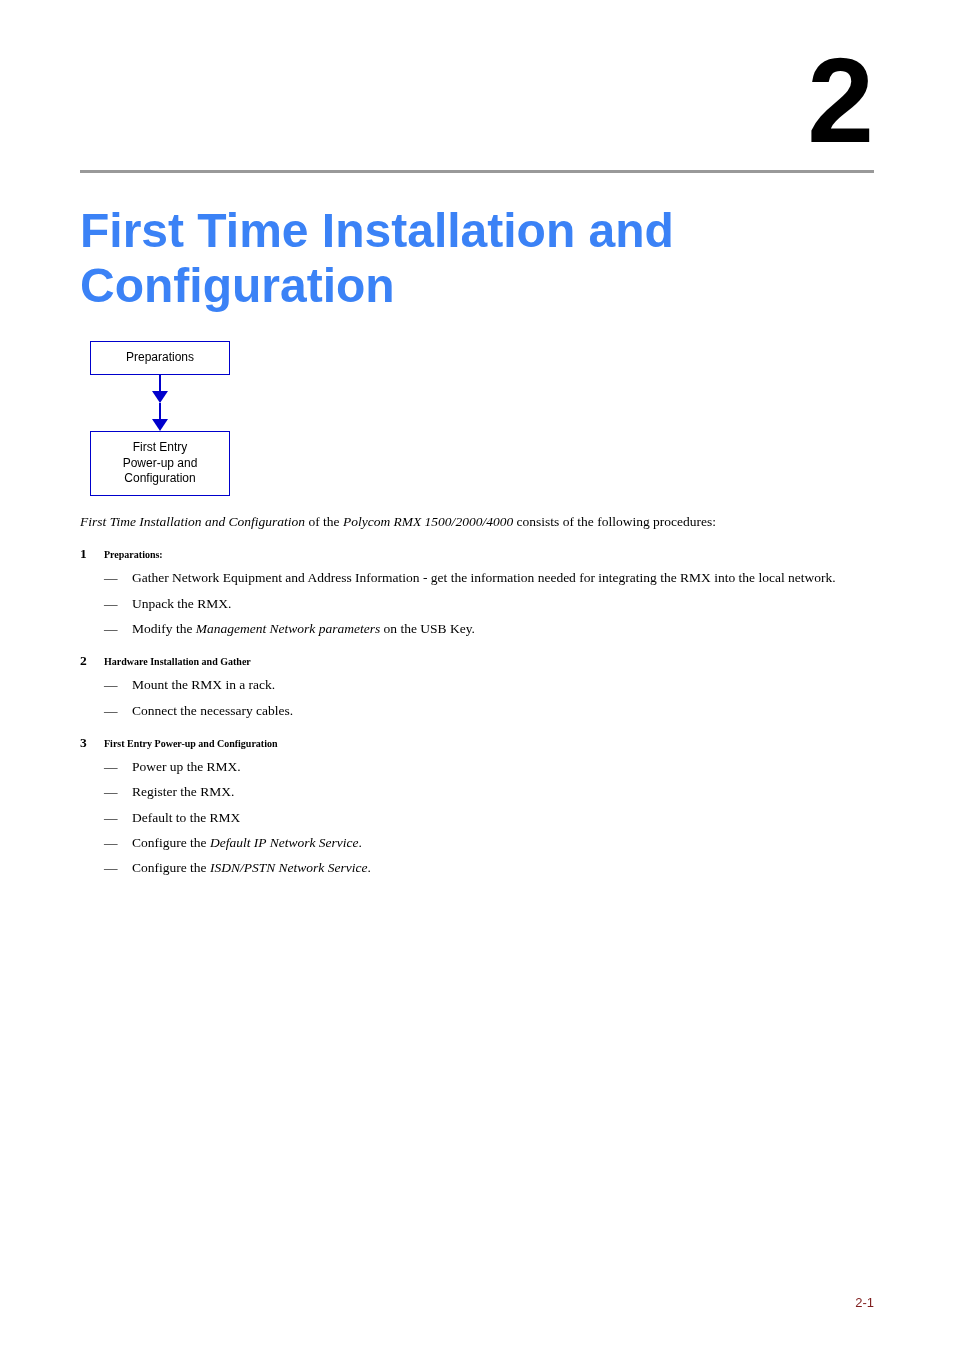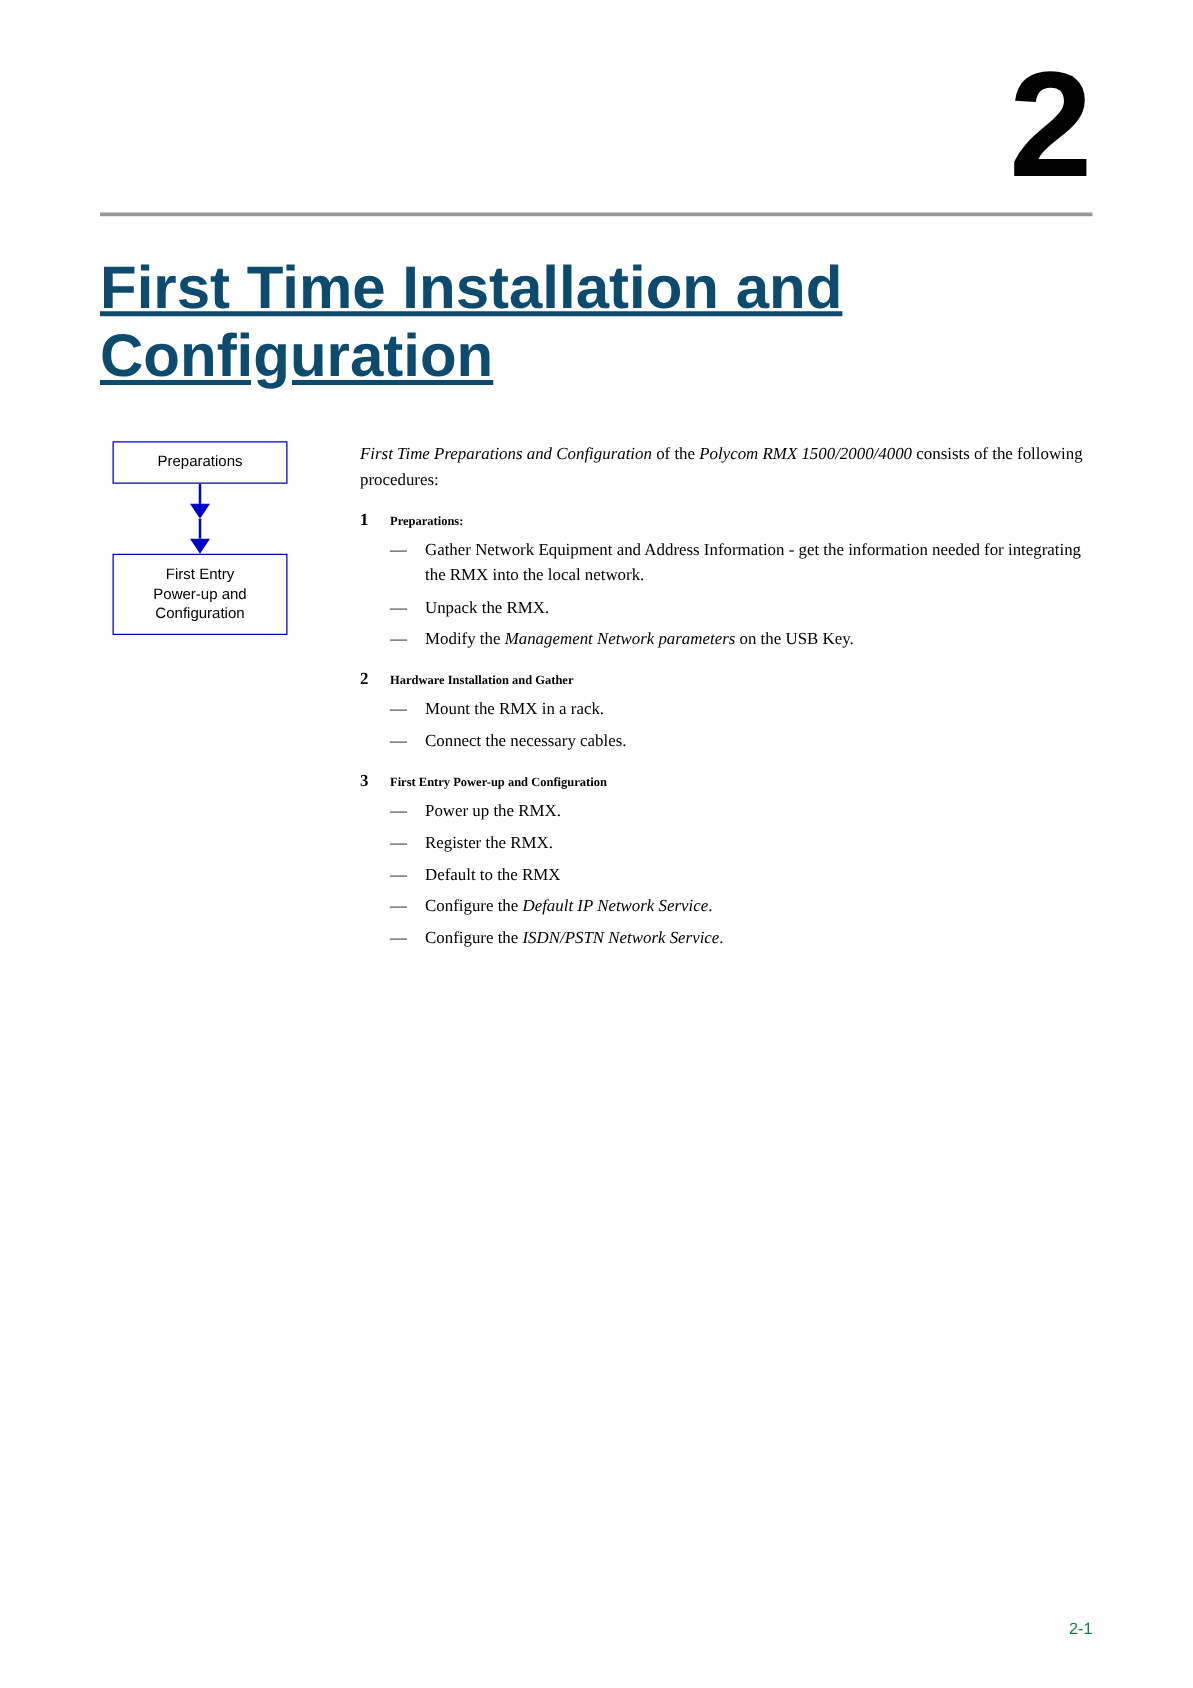--- a/index.html
+++ b/index.html
@@ -36,31 +36,30 @@
 
     .horizontal-rule {
       border: none;
       border-top: 3px solid #999999;
       margin-bottom: 30px;
     }
 
     .chapter-title {
       font-size: 48px;
       font-weight: bold;
-      color: #0c4a6e;
+      color: #3b82f6;
       font-family: Arial, sans-serif;
       line-height: 1.15;
-      margin-bottom: 40px;
-      text-decoration: underline;
+      margin-bottom: 28px;
     }
 
     .content-area {
       display: flex;
-      flex-direction: row;
-      gap: 48px;
+      flex-direction: column;
+      gap: 16px;
       align-items: flex-start;
     }
 
     .flowchart {
       width: 160px;
       flex-shrink: 0;
       display: flex;
       flex-direction: column;
       align-items: center;
       gap: 0;
@@ -167,21 +166,21 @@
       font-style: italic;
       margin-top: 20px;
     }
 
     .page-number {
       position: absolute;
       bottom: 40px;
       right: 80px;
       font-size: 13px;
       font-family: Arial, sans-serif;
-      color: #15803d;
+      color: #7f1d1d;
     }
   </style>
 </head>
 <body>
 
 <div class="page-container">
 
   <div class="chapter-number">2</div>
 
   <hr class="horizontal-rule">
@@ -209,21 +208,21 @@
 
       <div class="flowchart-box">
         <span>First Entry<br>Power-up and<br>Configuration</span>
       </div>
 
     </div>
 
     <div class="description-area">
 
       <p class="intro-text">
-        <em>First Time Preparations and Configuration</em> of the <em>Polycom RMX 1500/2000/4000</em> consists of the following procedures:
+        <em>First Time Installation and Configuration</em> of the <em>Polycom RMX 1500/2000/4000</em> consists of the following procedures:
       </p>
 
       <ol class="procedures-list">
 
         <li class="procedure-item">
           <div class="procedure-number">
             <span class="num">1</span>
             <span class="label">Preparations:</span>
           </div>
           <ul class="sub-list">

